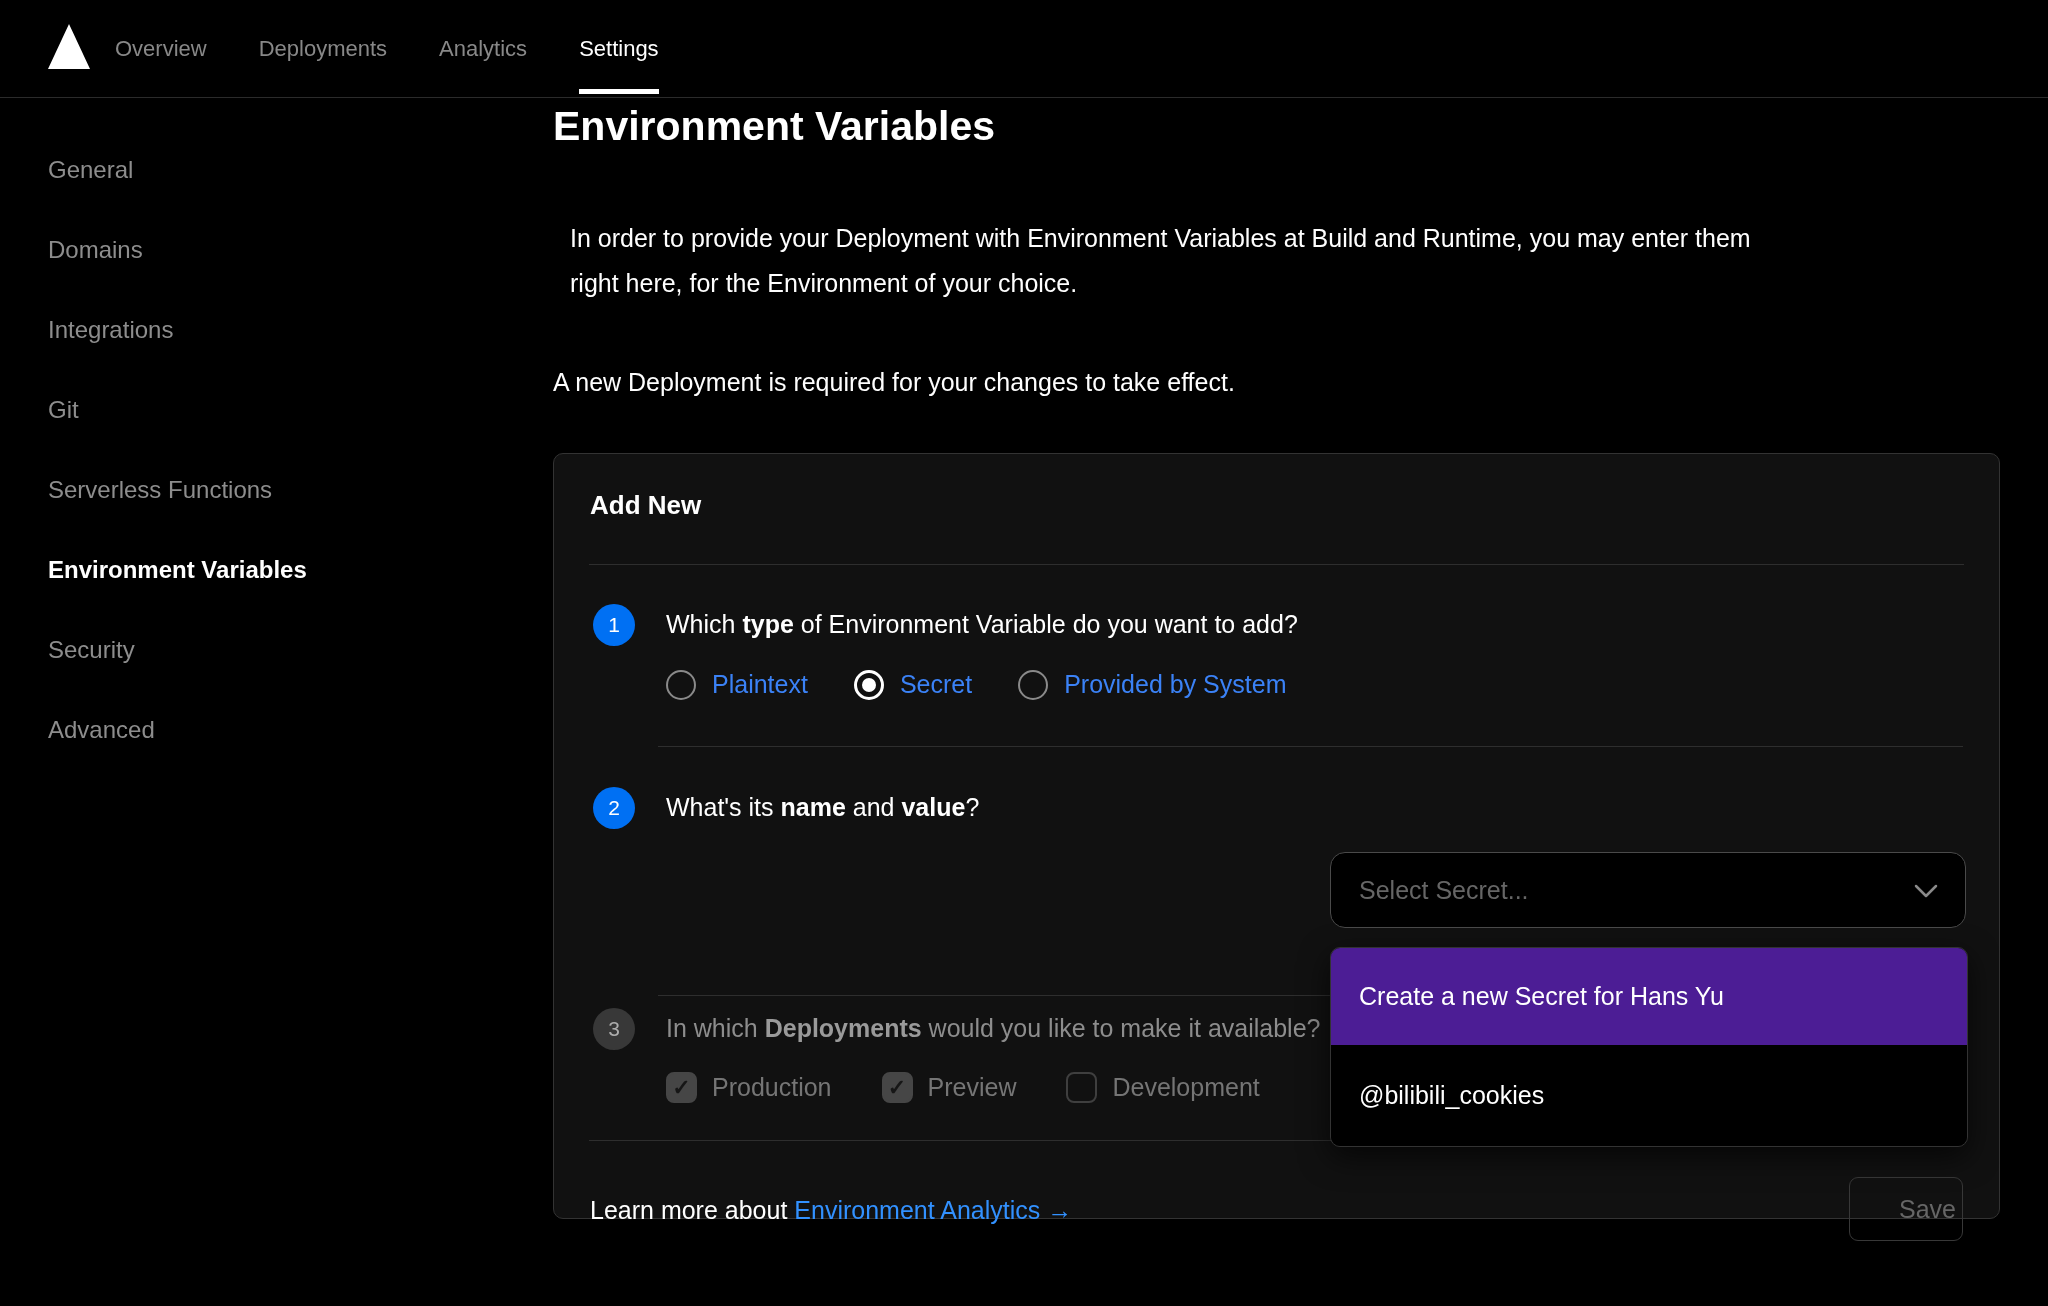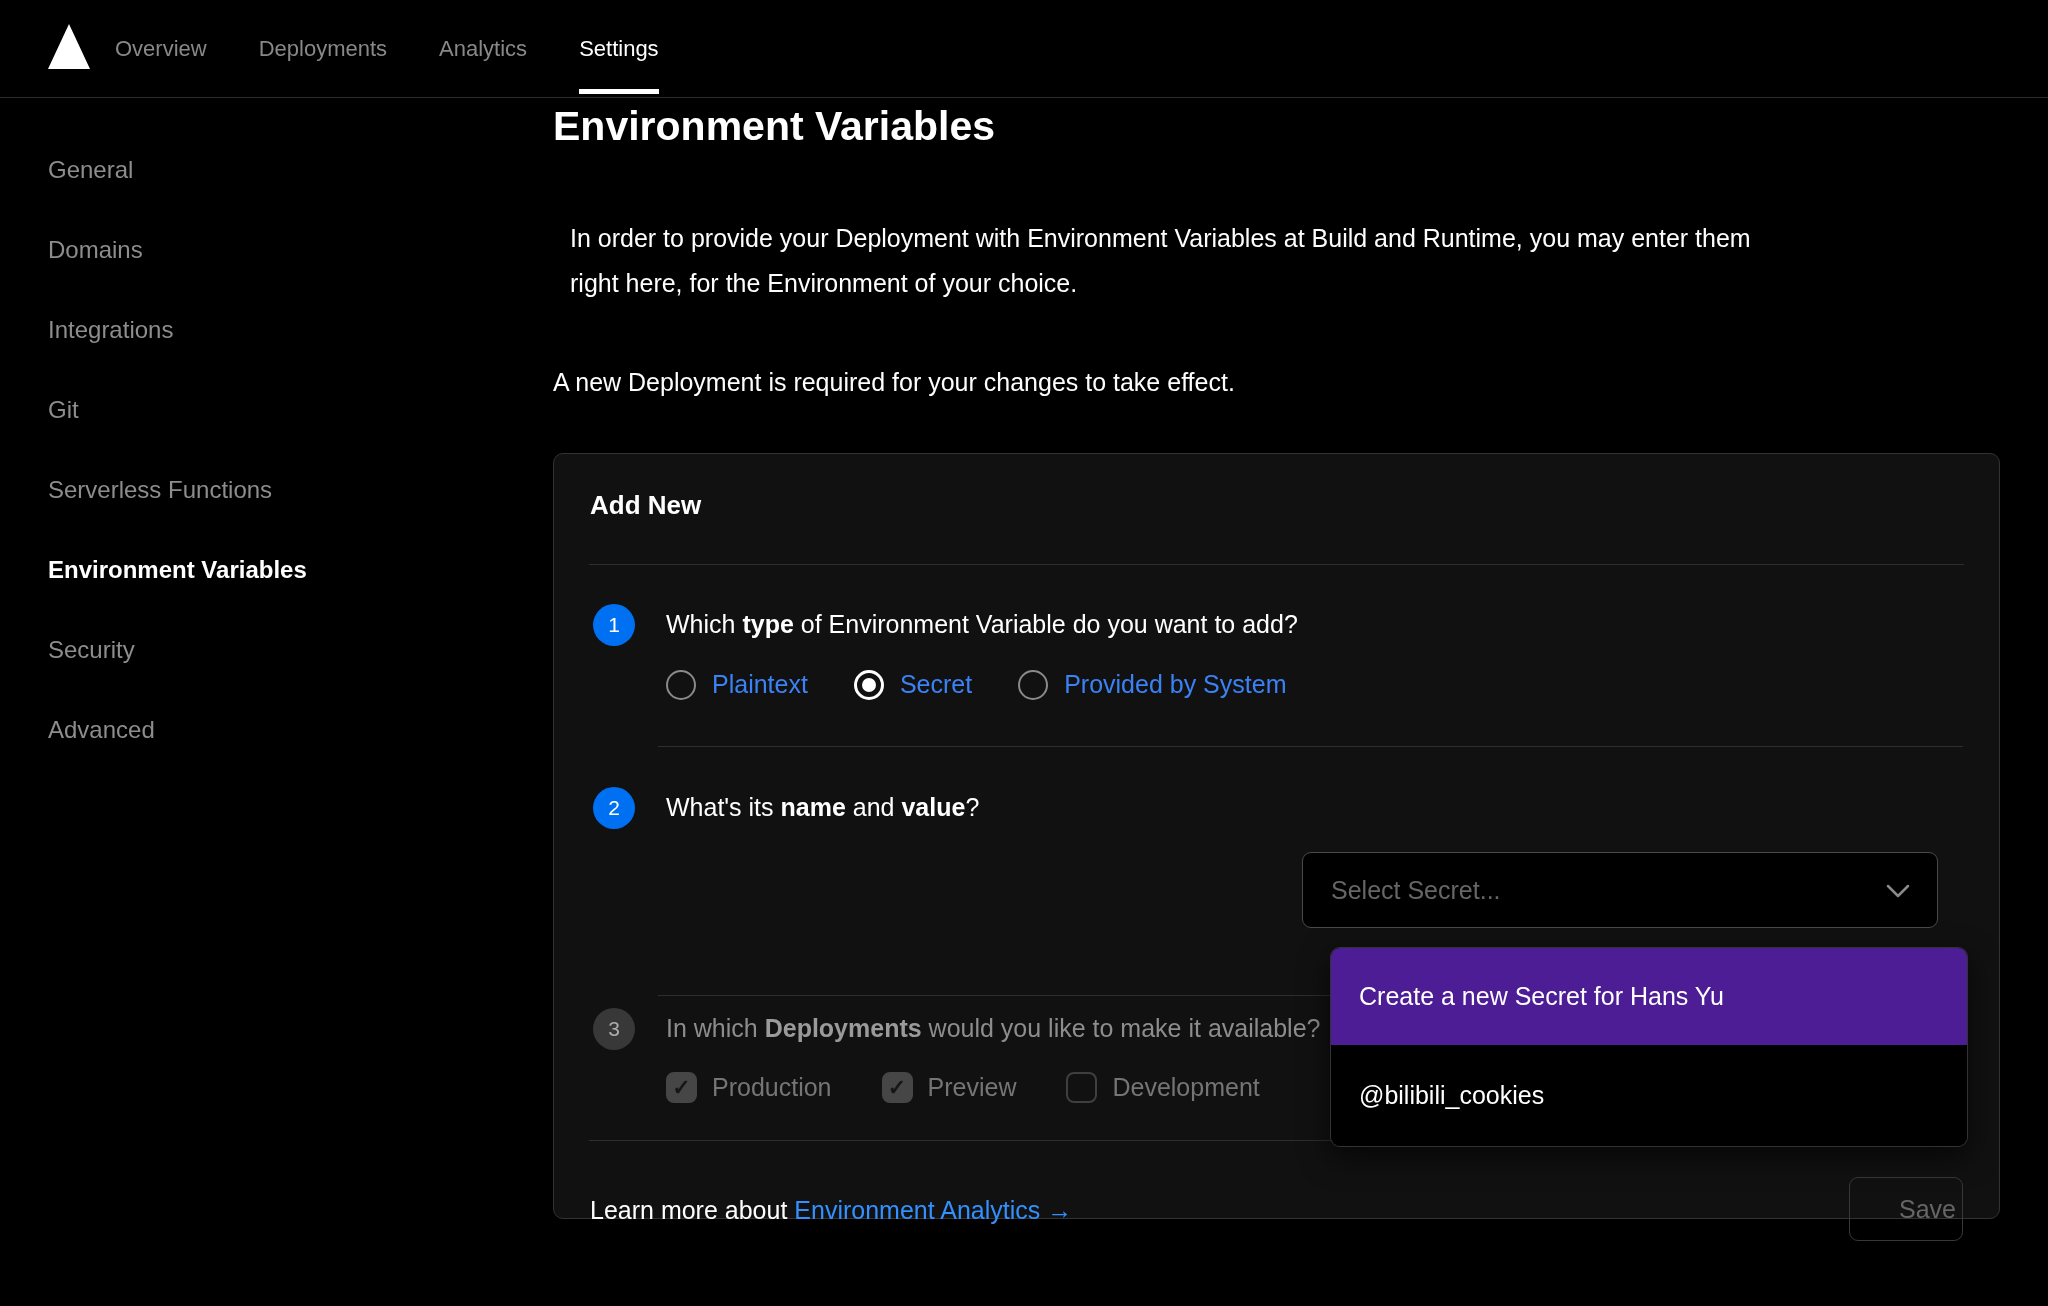--- a/index.html
+++ b/index.html
@@ -57,22 +57,22 @@
   .radio-opt{display:flex;align-items:flex-start;gap:16px;font-size:25px;color:#3b82f6;cursor:pointer;}
   .radio{width:30px;height:30px;border-radius:50%;border:2px solid #8a8a8a;box-sizing:border-box;
          position:relative;flex:0 0 auto;}
   .radio.selected{border:3px solid #fff;}
   .radio.selected::after{content:"";position:absolute;inset:5px;border-radius:50%;background:#fff;}
 
   
   .name-input{position:absolute;left:112px;top:398px;width:637px;height:76px;box-sizing:border-box;
         background:#000;border:1px solid #444;border-radius:9px;color:#fff;font-size:26px;
         padding:0 0 0 27px;outline:none;font-family:"Liberation Sans",sans-serif;}
-  .select-box{position:absolute;left:748px;top:398px;width:636px;height:76px;box-sizing:border-box;
-        background:#000;border:1px solid #4a4a4a;border-radius:9px;display:flex;align-items:center;
+  .select-box{position:absolute;left:776px;top:398px;width:636px;height:76px;box-sizing:border-box;
+        background:#000;border:1px solid #4a4a4a;border-radius:15px;display:flex;align-items:center;
         cursor:pointer;}
   .select-placeholder{margin-left:28px;font-size:25px;color:#666;}
   .chevron{position:absolute;right:26px;top:28px;}
 
   
   .env-row{position:absolute;left:112px;top:618px;display:flex;gap:50px;align-items:center;}
   .env-opt{display:flex;align-items:center;gap:15px;font-size:25px;color:#757575;cursor:pointer;}
   .checkbox{width:31px;height:31px;border-radius:8px;border:2px solid #3f3f3f;box-sizing:border-box;
             display:flex;align-items:center;justify-content:center;flex:0 0 auto;
             color:#161616;font-size:22px;font-weight:700;}

